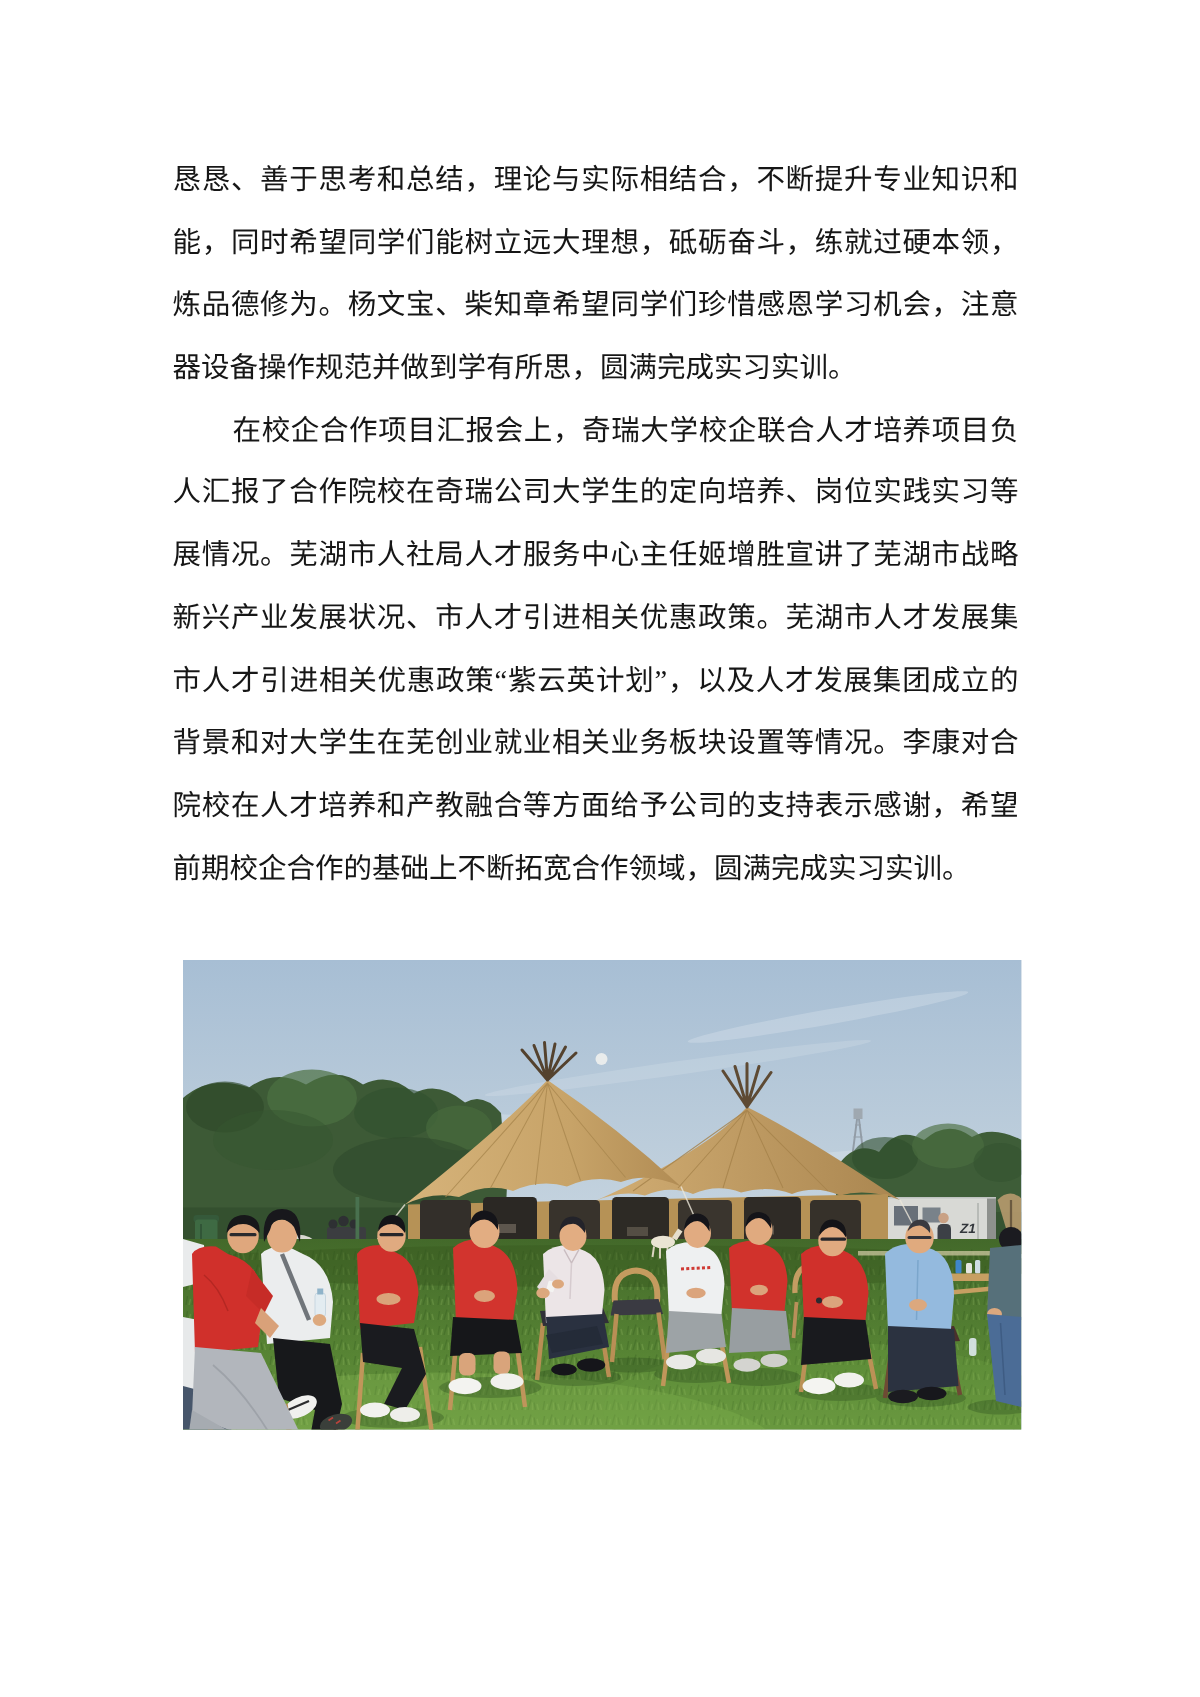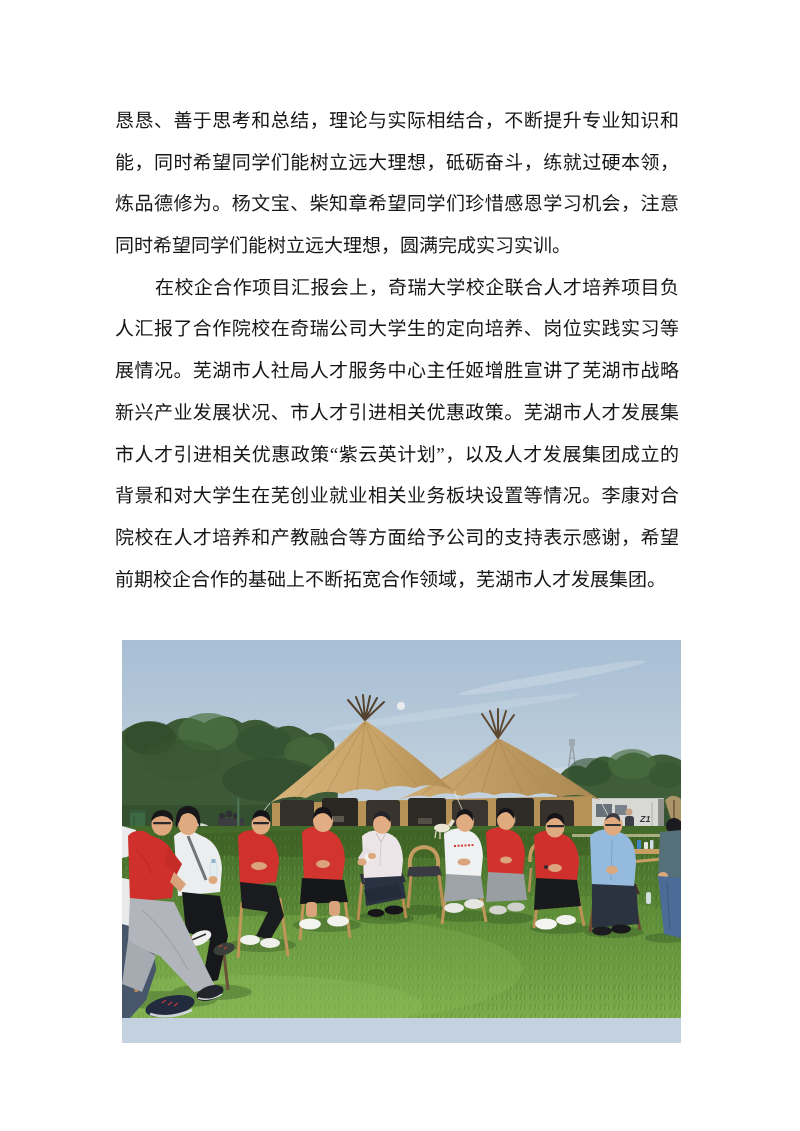--- a/index.html
+++ b/index.html
@@ -12,46 +12,46 @@
     position:absolute;left:115px;top:100px;width:564px;
     font-size:19px;color:#161616;
   }
   .tline{
     height:41.7px;line-height:41.7px;overflow:hidden;
     text-align:justify;text-align-last:justify;
   }
   .tline.last{text-align-last:left;}
   .tline.ind{text-indent:40px;}
   .photo{
-    position:absolute;left:122px;top:640px;width:559px;height:403px;
+    position:absolute;left:122px;top:640px;width:559px;height:313px;
     margin:0;overflow:hidden;background:#c3d2de;
   }
   .photo svg{display:block;}
 </style>
 </head>
 <body>
 
 <div class="page">
 
   <div class="text-block">
     <div class="para">
       <div class="tline">恳恳、善于思考和总结，理论与实际相结合，不断提升专业知识和技</div>
       <div class="tline">能，同时希望同学们能树立远大理想，砥砺奋斗，练就过硬本领，锤</div>
       <div class="tline">炼品德修为。杨文宝、柴知章希望同学们珍惜感恩学习机会，注意仪</div>
-      <div class="tline last">同时希望同学们能树立远大理想，圆满完成实习实训。</div>
+      <div class="tline last">器设备操作规范并做到学有所思，圆满完成实习实训。</div>
     </div>
     <div class="para">
       <div class="tline ind">在校企合作项目汇报会上，奇瑞大学校企联合人才培养项目负责</div>
       <div class="tline">人汇报了合作院校在奇瑞公司大学生的定向培养、岗位实践实习等开</div>
       <div class="tline">展情况。芜湖市人社局人才服务中心主任姬增胜宣讲了芜湖市战略性</div>
       <div class="tline">新兴产业发展状况、市人才引进相关优惠政策。芜湖市人才发展集团</div>
       <div class="tline">市人才引进相关优惠政策“紫云英计划”，以及人才发展集团成立的</div>
       <div class="tline">背景和对大学生在芜创业就业相关业务板块设置等情况。李康对合作</div>
       <div class="tline">院校在人才培养和产教融合等方面给予公司的支持表示感谢，希望在</div>
-      <div class="tline last">前期校企合作的基础上不断拓宽合作领域，芜湖市人才发展集团。</div>
+      <div class="tline last">前期校企合作的基础上不断拓宽合作领域，圆满完成实习实训。</div>
     </div>
   </div>
 
   <figure class="photo" aria-label="十余名与会人员在草坪上围坐在木椅上交流，多人身穿红色T恤，中间为穿白衬衫的讲话者，背景是两顶尖顶帐篷、树林、信号塔和一辆房车">
     <svg width="559" height="378" viewBox="0 0 559 378" xmlns="http://www.w3.org/2000/svg">
       <defs>
         <linearGradient id="skyG" x1="0" y1="0" x2="0" y2="1">
           <stop offset="0" stop-color="#a7bed4"></stop>
             <stop offset="0.7" stop-color="#bfcfdc"></stop>
             <stop offset="1" stop-color="#c9d6e1"></stop>

